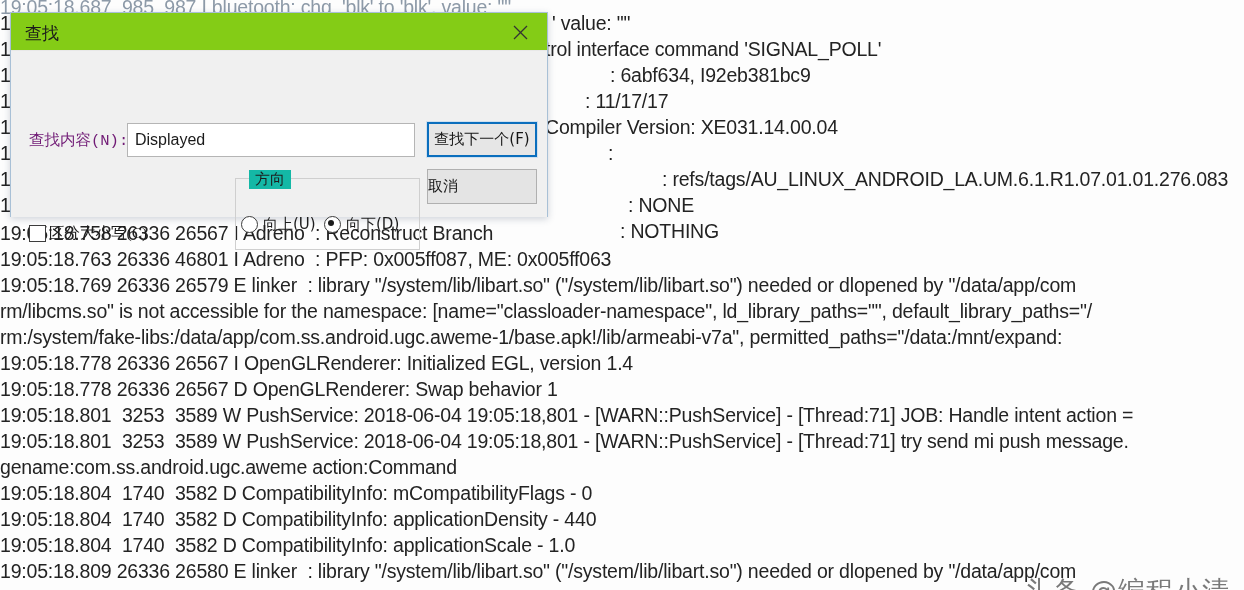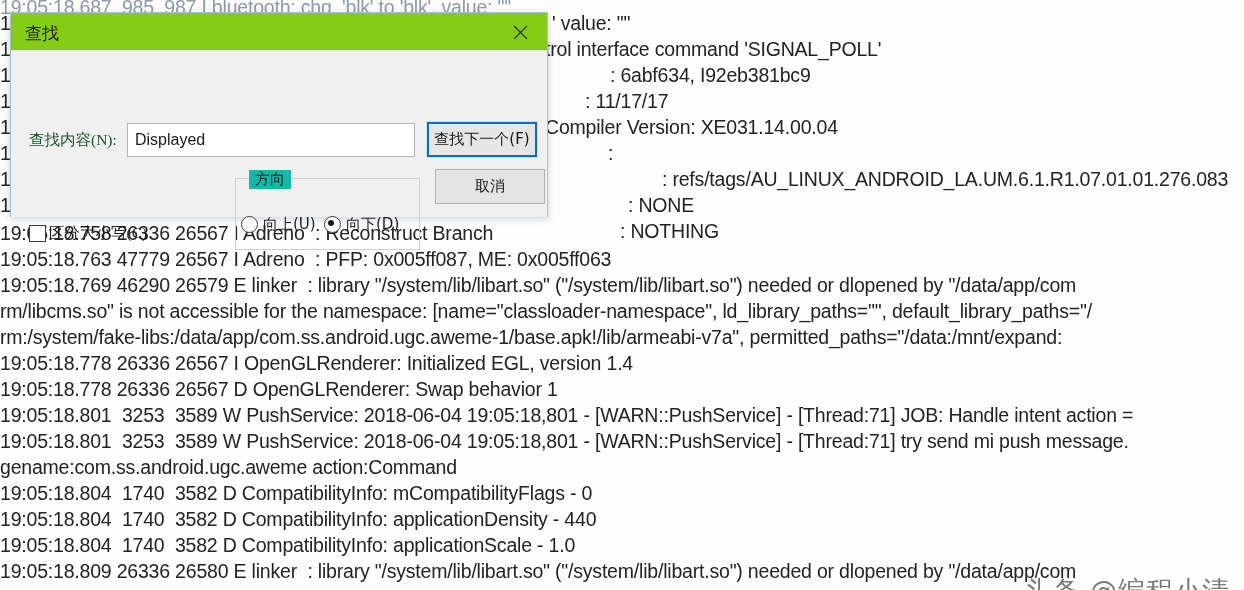--- a/index.html
+++ b/index.html
@@ -83,22 +83,22 @@
     position: relative;
     height: 166px;
     background: #f0f0f0;
   }
 
   #find-label {
     position: absolute;
     left: 18px;
     top: 79px;
     font-size: 15.5px;
-    color: #14532d;
-    font-family: Liberation Serif, serif;
+    color: #701a75;
+    font-family: Liberation Mono, monospace;
     white-space: nowrap;
   }
   #find-input {
     position: absolute;
     left: 116px;
     top: 72px;
     width: 288px;
     height: 34px;
     background: #ffffff;
     border: 1px solid #b5b5b5;
@@ -133,26 +133,24 @@
     position: absolute;
     left: 416px;
     top: 118px;
     width: 110px;
     height: 35px;
     background: #e4e4e4;
     border: 1px solid #b0b0b0;
     box-sizing: border-box;
     display: flex;
     align-items: center;
-    justify-content: center;
     font-size: 15px;
     color: #151515;
     cursor: default;
     font-family: "DejaVu Sans", "Liberation Sans", sans-serif;
-    margin-left: 8px;
   }
 
   #direction-group {
     position: absolute;
     left: 222px;
     top: 127px;
     width: 185px;
     height: 72px;
     border: 1px solid #cfcfcf;
     box-sizing: border-box;
@@ -250,22 +248,22 @@
     <div class="log-line" style="top: 114px; left: 545px;">Compiler Version: XE031.14.00.04</div>
     <div class="log-line" style="top: 140px; left: 0px;">1</div>
     <div class="log-line" style="top: 140px; left: 608px;">:</div>
     <div class="log-line" style="top: 166px; left: 0px;">1</div>
     <div class="log-line" style="top: 166px; left: 662px;">: refs/tags/AU_LINUX_ANDROID_LA.UM.6.1.R1.07.01.01.276.083</div>
     <div class="log-line" style="top: 192px; left: 0px;">1</div>
     <div class="log-line" style="top: 192px; left: 628px;">: NONE</div>
     <div class="log-line" style="top: 218px; left: 620px;">: NOTHING</div>
     <div class="log-line" style="top: 218px; left: 0px;"></div>
     <div class="log-line" style="top: 220px; left: 0px;">19:05:18.758 26336 26567 I Adreno  : Reconstruct Branch</div>
-    <div class="log-line" style="top: 246px; left: 0px;">19:05:18.763 47779 26567 I Adreno  : PFP: 0x005ff087, ME: 0x005ff063</div>
-    <div class="log-line" style="top: 272px; left: 0px;">19:05:18.769 46290 26579 E linker  : library "/system/lib/libart.so" ("/system/lib/libart.so") needed or dlopened by "/data/app/com</div>
+    <div class="log-line" style="top: 246px; left: 0px;">19:05:18.763 26336 46801 I Adreno  : PFP: 0x005ff087, ME: 0x005ff063</div>
+    <div class="log-line" style="top: 272px; left: 0px;">19:05:18.769 26336 26579 E linker  : library "/system/lib/libart.so" ("/system/lib/libart.so") needed or dlopened by "/data/app/com</div>
     <div class="log-line" style="top: 298px; left: 0px;">rm/libcms.so" is not accessible for the namespace: [name="classloader-namespace", ld_library_paths="", default_library_paths="/</div>
     <div class="log-line" style="top: 324px; left: 0px;">rm:/system/fake-libs:/data/app/com.ss.android.ugc.aweme-1/base.apk!/lib/armeabi-v7a", permitted_paths="/data:/mnt/expand:</div>
     <div class="log-line" style="top: 350px; left: 0px;">19:05:18.778 26336 26567 I OpenGLRenderer: Initialized EGL, version 1.4</div>
     <div class="log-line" style="top: 376px; left: 0px;">19:05:18.778 26336 26567 D OpenGLRenderer: Swap behavior 1</div>
     <div class="log-line" style="top: 402px; left: 0px;">19:05:18.801  3253  3589 W PushService: 2018-06-04 19:05:18,801 - [WARN::PushService] - [Thread:71] JOB: Handle intent action =</div>
     <div class="log-line" style="top: 428px; left: 0px;">19:05:18.801  3253  3589 W PushService: 2018-06-04 19:05:18,801 - [WARN::PushService] - [Thread:71] try send mi push message.</div>
     <div class="log-line" style="top: 454px; left: 0px;">gename:com.ss.android.ugc.aweme action:Command</div>
     <div class="log-line" style="top: 480px; left: 0px;">19:05:18.804  1740  3582 D CompatibilityInfo: mCompatibilityFlags - 0</div>
     <div class="log-line" style="top: 506px; left: 0px;">19:05:18.804  1740  3582 D CompatibilityInfo: applicationDensity - 440</div>
     <div class="log-line" style="top: 532px; left: 0px;">19:05:18.804  1740  3582 D CompatibilityInfo: applicationScale - 1.0</div>

